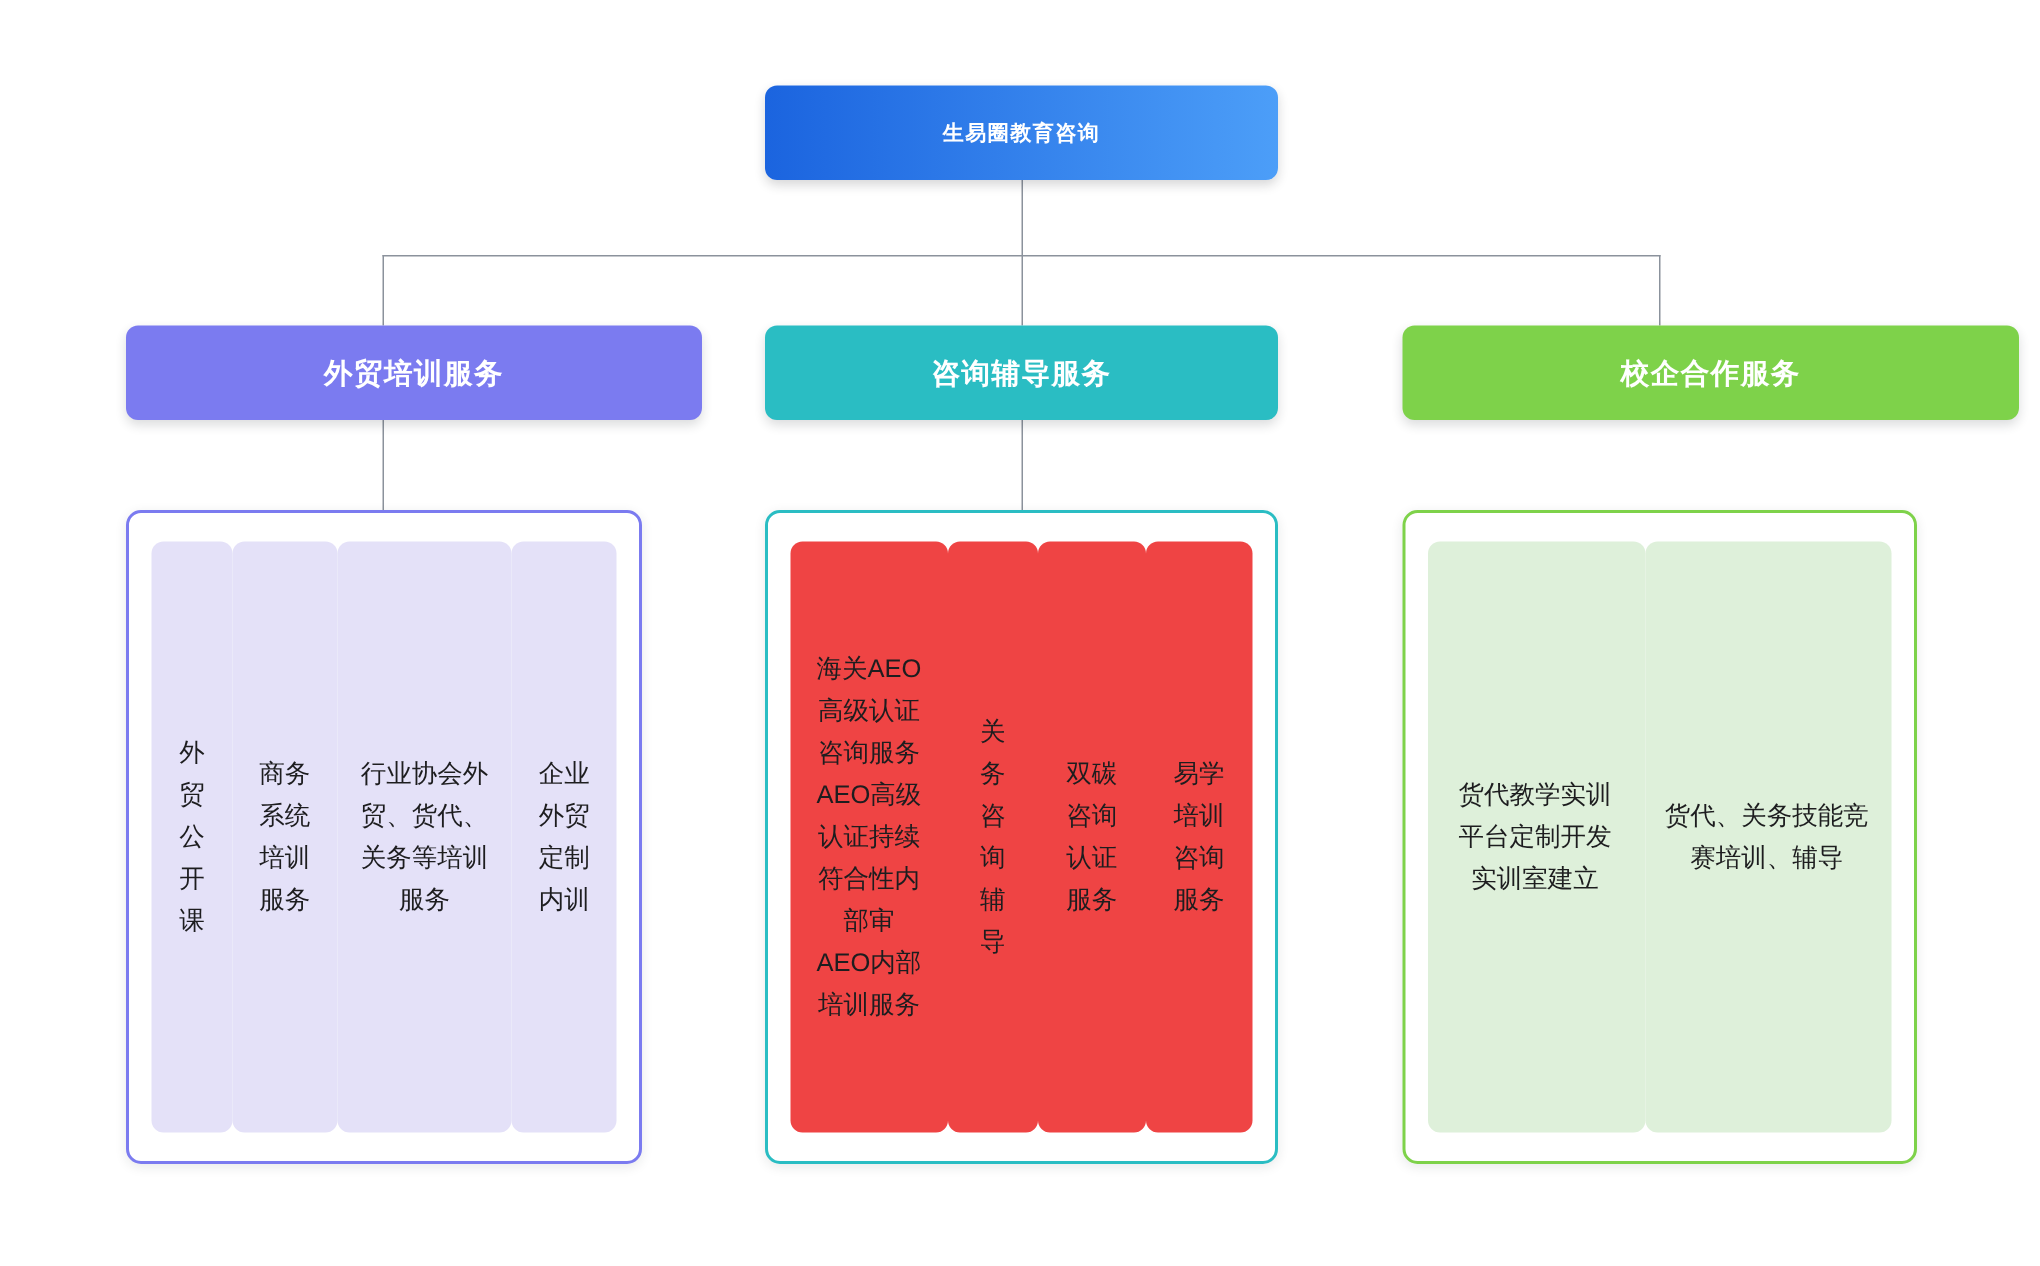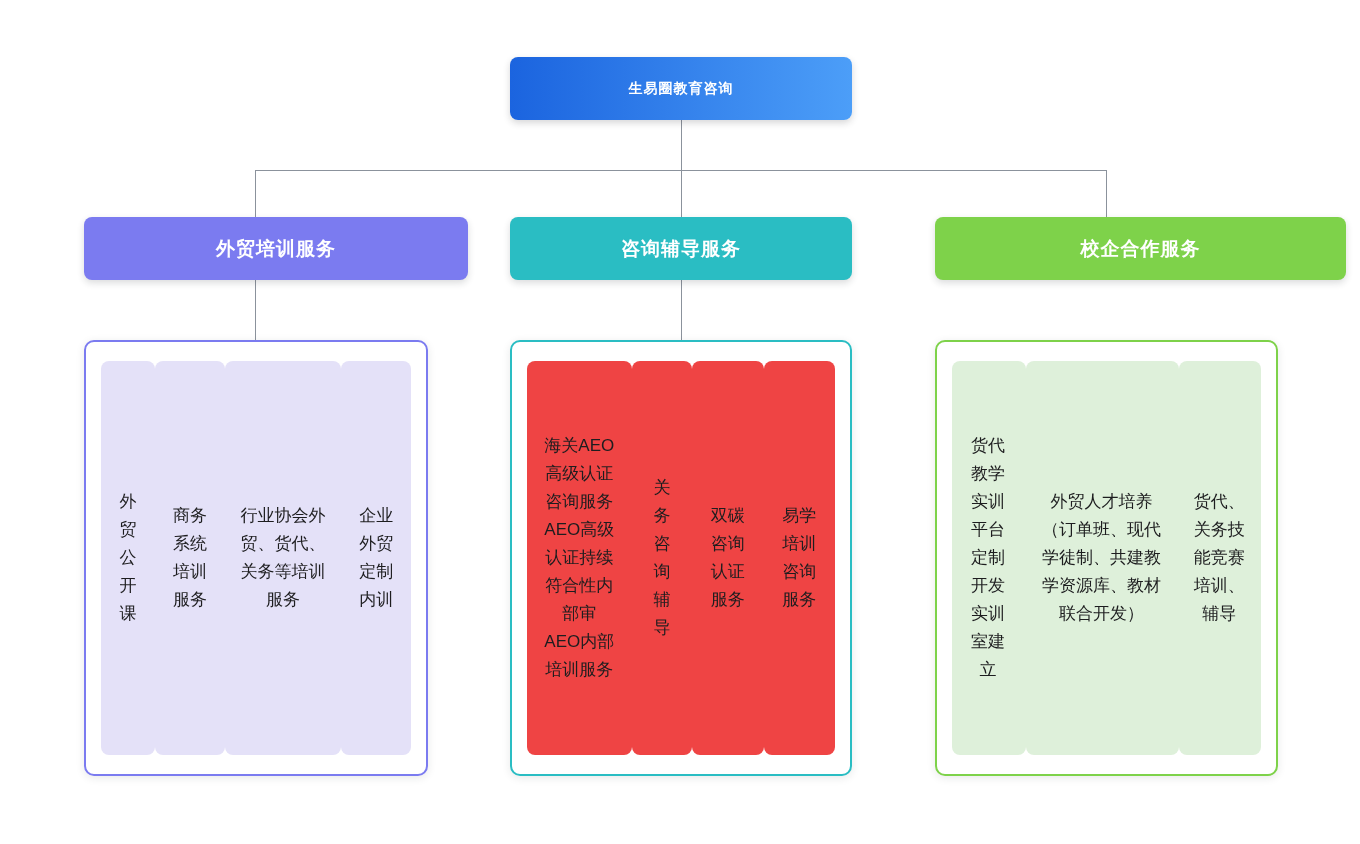--- a/index.html
+++ b/index.html
@@ -154,21 +154,18 @@
   <div class="branch-3">
     <div class="branch-header">
       <span>校企合作服务</span>
     </div>
     <div class="branch-container">
       <div class="leaf-item">
         <div>货代教学实训平台定制开发</div>
         <div>实训室建立</div>
       </div>
       <div class="leaf-item">
-        <div>外贸人才培养（订单班、现代学徒制、共建教学资源库、教材联合开发）</div>
-      </div>
-      <div class="leaf-item">
         <div>货代、关务技能竞赛培训、辅导</div>
       </div>
     </div>
   </div>
 
 </div>
 
 </body></html>

